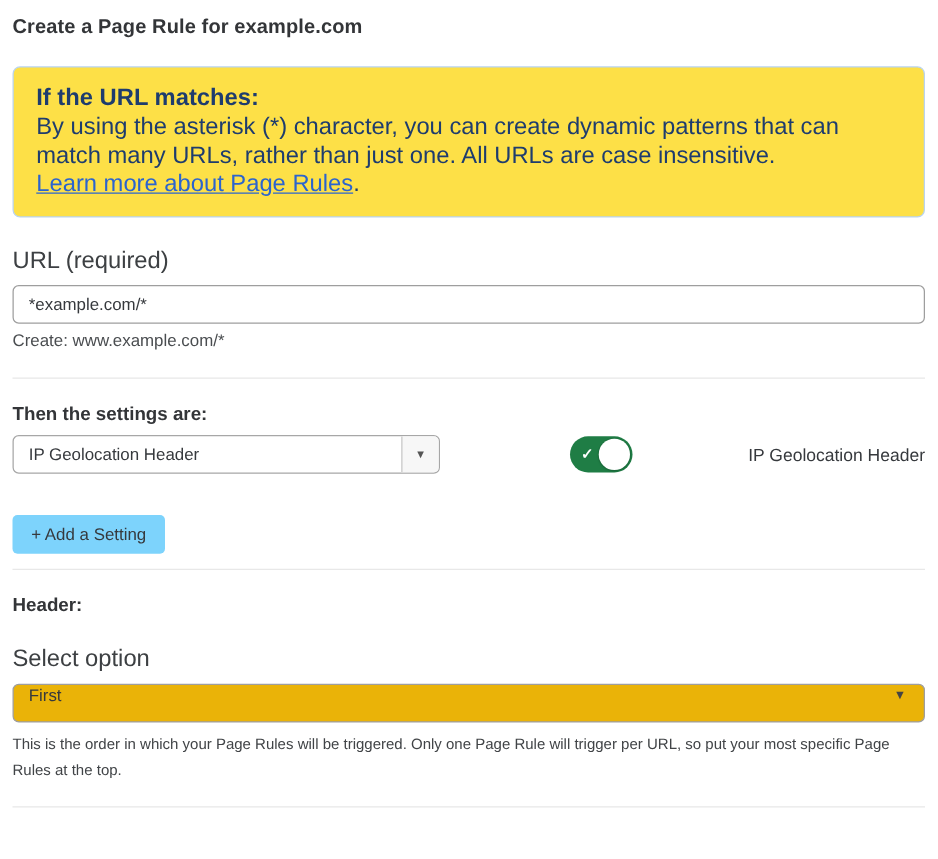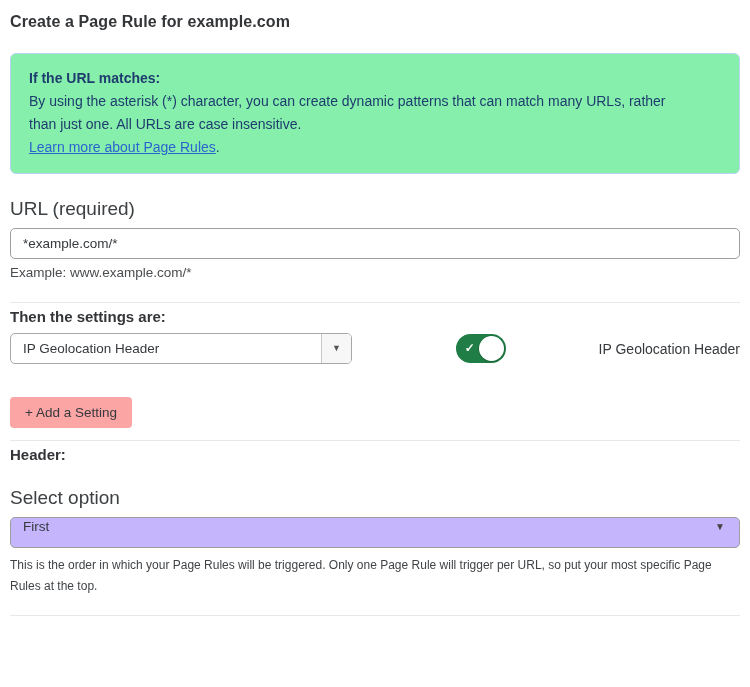--- a/index.html
+++ b/index.html
@@ -18,26 +18,26 @@
     font-size: 16px;
     font-weight: bold;
     color: #333538;
     margin-top: 3px;
     letter-spacing: 0.1px;
   }
 
   
   .info-box {
     margin-top: 22px;
-    background: #86efac;
+    background: #fde047;
     border: 1px solid #b9d4f0;
     border-radius: 6px;
     padding: 13px 18px 14px 18px;
     color: #1e3c6e;
-    font-size: 14px;
+    font-size: 19px;
     line-height: 23px;
   }
   .info-box .info-heading { font-weight: bold; }
   .info-box .info-body { max-width: 660px; }
   .info-box a.info-link {
     color: #2b64cf;
     text-decoration: underline;
     cursor: pointer;
   }
   .info-box .info-link-suffix { color: #1e3c6e; }
@@ -70,21 +70,21 @@
   .divider {
     border: none;
     border-top: 1px solid #e8e8e8;
     margin-top: 22px;
   }
 
   .section-heading {
     font-size: 15px;
     font-weight: bold;
     color: #333538;
-    margin-top: 5px;
+    margin-top: 20px;
   }
 
   
   .setting-row {
     margin-top: 8px;
     display: flex;
     align-items: center;
     justify-content: space-between;
   }
   .select-box {
@@ -152,39 +152,39 @@
   }
   .toggle-label {
     margin-left: 12px;
     font-size: 14px;
     color: #36393d;
   }
 
   .add-setting-btn {
     margin-top: 33px;
     display: inline-block;
-    background: #fca5a5;
+    background: #7dd3fc;
     color: #36393d;
     border: none;
     border-radius: 4px;
     height: 31px;
     padding: 0 15px;
     font-size: 13.5px;
     font-family: "Liberation Sans", sans-serif;
     cursor: pointer;
   }
 
   
   .order-select {
     margin-top: 8px;
     width: 730px;
     height: 31px;
     border: 1px solid #9e9e9e;
     border-radius: 5px;
-    background: #c4b5fd;
+    background: #eab308;
     display: flex;
     align-items: center;
     padding: 0 14px 12px 12px;
     font-size: 13.5px;
     color: #36393d;
     cursor: pointer;
   }
   .order-select .select-value { flex: 1; }
   .order-help {
     margin-top: 7px;
@@ -207,21 +207,21 @@
   <div class="info-box">
     <div class="info-heading">If the URL matches:</div>
     <div class="info-body">By using the asterisk (*) character, you can create dynamic patterns that can match many URLs, rather than just one. All URLs are case insensitive.</div>
     <div>
       <a class="info-link">Learn more about Page Rules</a><span class="info-link-suffix">.</span>
     </div>
   </div>
 
   <div class="field-label">URL (required)</div>
   <input class="text-input" type="text" value="*example.com/*" style="">
-  <div class="helper-text">Example: www.example.com/*</div>
+  <div class="helper-text">Create: www.example.com/*</div>
 
   <hr class="divider">
 
   <div class="section-heading">Then the settings are:</div>
 
 
   <div class="setting-row">
     <div class="select-box">
       <div class="select-value">IP Geolocation Header</div>
       <div class="select-caret-seg">

